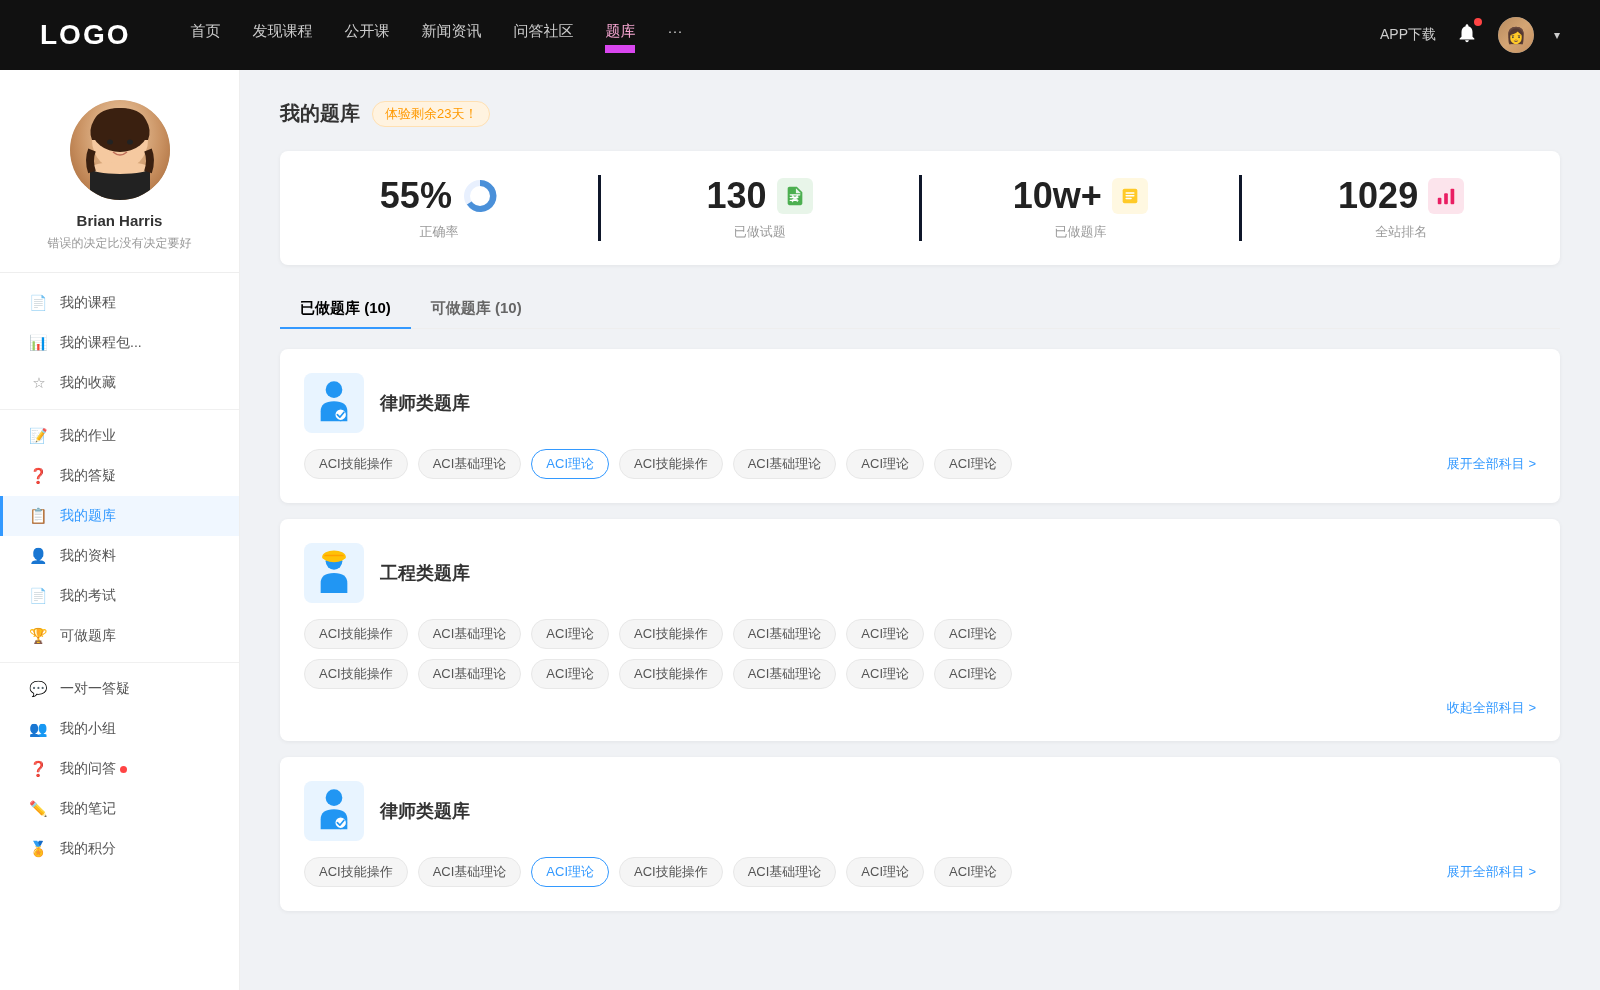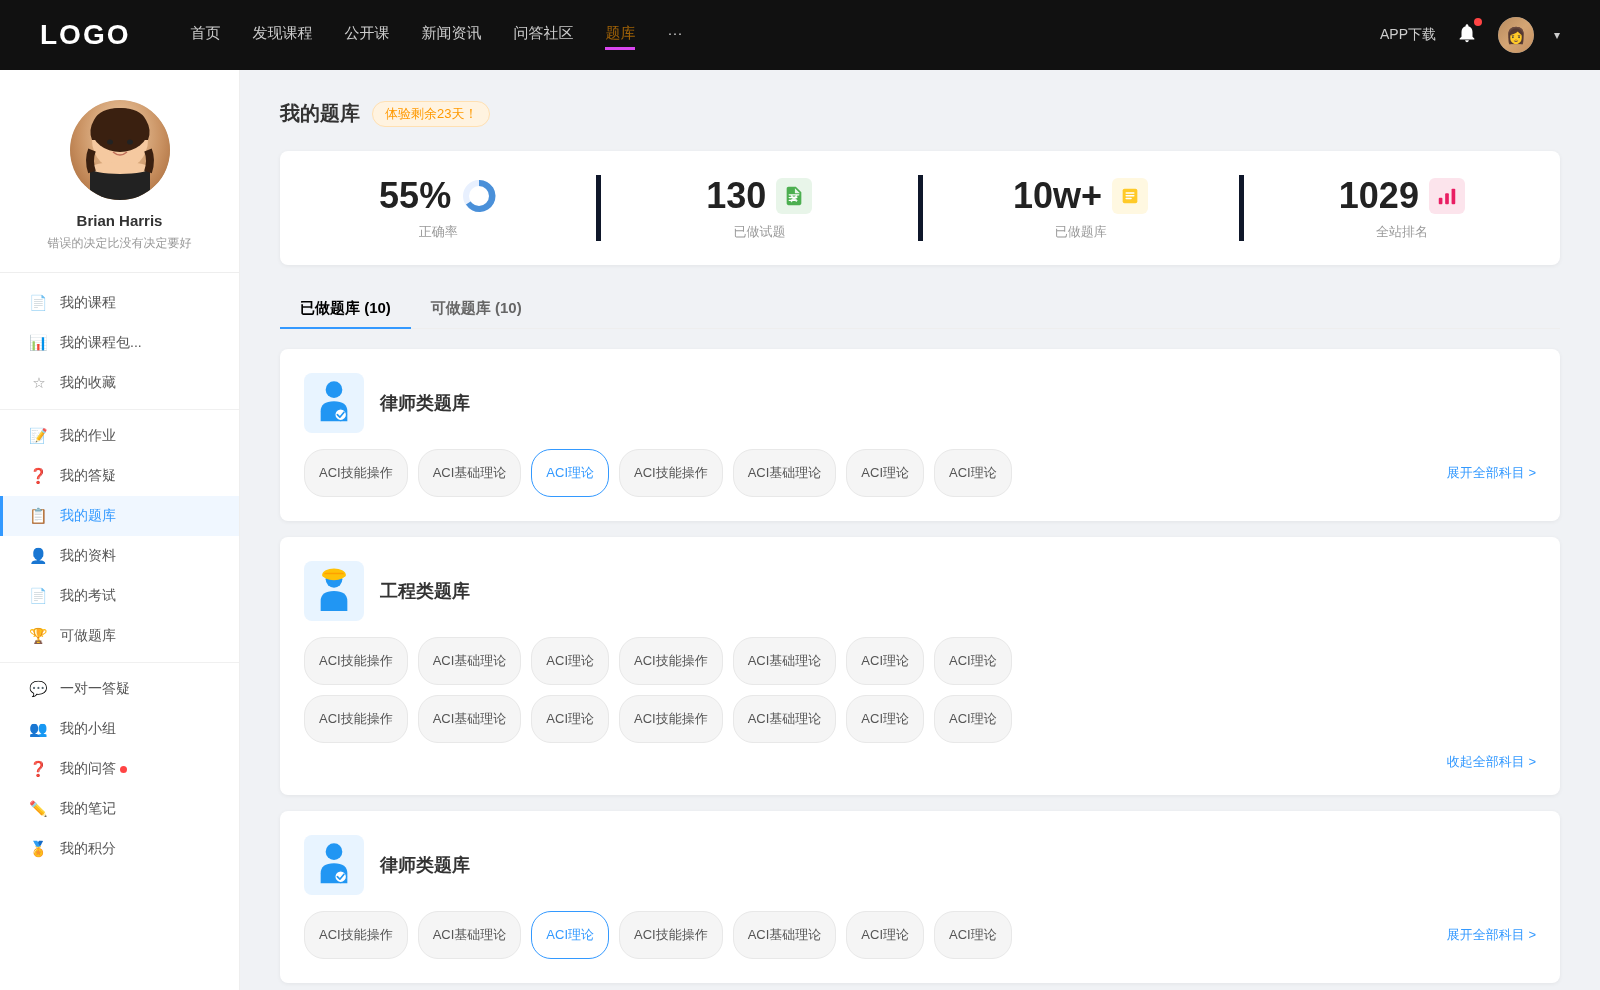--- a/index.html
+++ b/index.html
@@ -30,22 +30,22 @@
       flex: 1;
     }
     .navbar-menu-item {
       color: #ccc;
       font-size: 15px;
       cursor: pointer;
       padding: 4px 0;
       position: relative;
     }
     .navbar-menu-item.active {
-      color: #a16207;
-      border-bottom: 3px solid #d946ef;
+      color: #f9a8d4;
+      border-bottom: 8px solid #d946ef;
     }
     .navbar-right {
       display: flex;
       align-items: center;
       gap: 20px;
     }
     .app-download {
       color: #ccc;
       font-size: 14px;
       cursor: pointer;
@@ -203,21 +203,21 @@
       border-radius: 8px;
       padding: 24px 0;
       margin-bottom: 24px;
       box-shadow: 0 1px 4px rgba(0,0,0,0.06);
     }
     .stat-item {
       flex: 1;
       display: flex;
       flex-direction: column;
       align-items: center;
-      border-right: 5px solid #0f172a;
+      border-right: 3px solid #0f172a;
     }
     .stat-item:last-child { border-right: none; }
     .stat-top {
       display: flex;
       align-items: center;
       gap: 10px;
       margin-bottom: 6px;
     }
     .stat-number {
       font-size: 36px;
@@ -287,21 +287,21 @@
       font-weight: 600;
       color: #333;
     }
     .tags-row {
       display: flex;
       flex-wrap: wrap;
       gap: 10px;
       align-items: center;
     }
     .tag {
-      padding: 14px 14px;
+      padding: 5px 14px;
       border-radius: 20px;
       font-size: 13px;
       background: #f5f5f5;
       color: #555;
       cursor: pointer;
       border: 1px solid #e8e8e8;
     }
     .tag.active {
       background: #fff;
       color: #3399ff;

